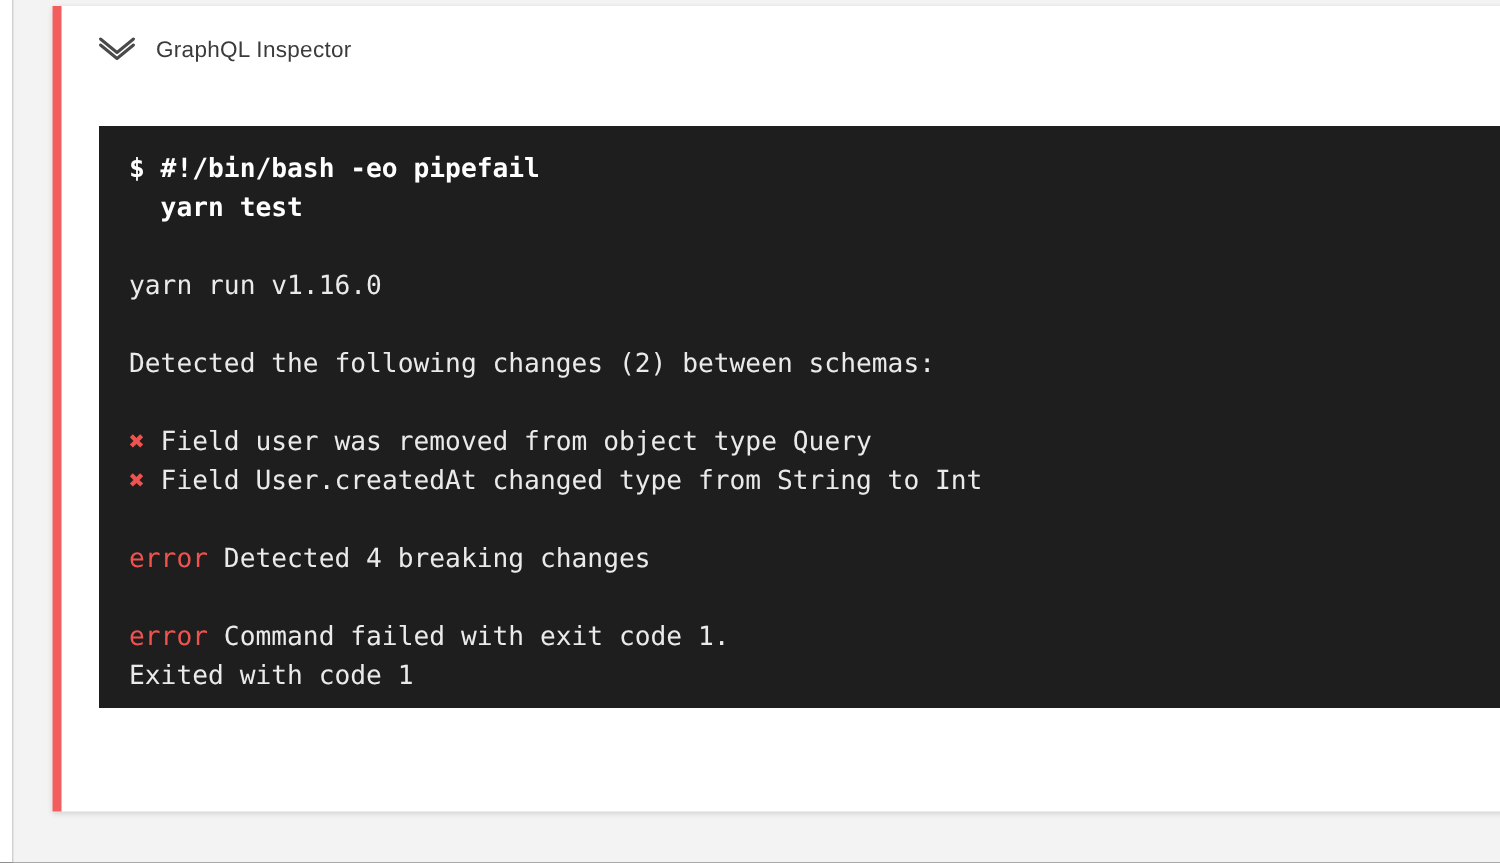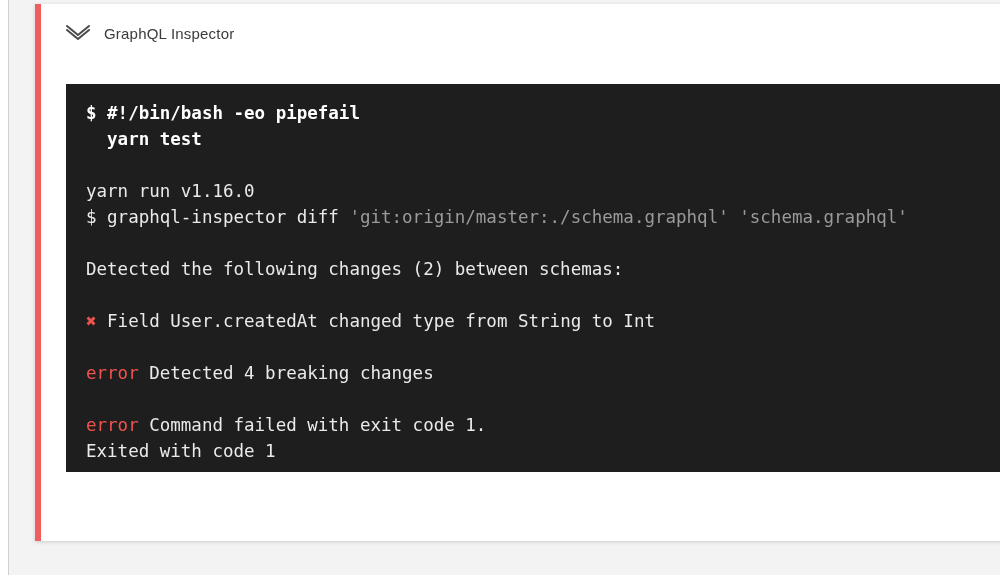--- a/index.html
+++ b/index.html
@@ -76,24 +76,24 @@
       </svg>
     </span>
     <span class="card-title">GraphQL Inspector</span>
   </div>
 
   <div class="terminal">
       <div class="term-line"><span class="seg-bold">$ #!/bin/bash -eo pipefail</span></div>
       <div class="term-line"><span class="seg-bold">  yarn test</span></div>
       <div class="term-line">&nbsp;</div>
       <div class="term-line"><span class="seg-default">yarn run v1.16.0</span></div>
-      <div class="term-line"><span class="seg-default">$ graphql-inspector diff </span><span class="seg-dim">'git:origin/master:./schema.graphql'</span><span class="seg-default"> </span><span class="seg-dim">'schema.graphql'</span></div>
       <div class="term-line">&nbsp;</div>
       <div class="term-line"><span class="seg-default">Detected the following changes (2) between schemas:</span></div>
       <div class="term-line">&nbsp;</div>
+      <div class="term-line"><span class="seg-red">✖</span><span class="seg-default"> Field user was removed from object type Query</span></div>
       <div class="term-line"><span class="seg-red">✖</span><span class="seg-default"> Field User.createdAt changed type from String to Int</span></div>
       <div class="term-line">&nbsp;</div>
       <div class="term-line"><span class="seg-red">error</span><span class="seg-default"> Detected 4 breaking changes</span></div>
       <div class="term-line">&nbsp;</div>
       <div class="term-line"><span class="seg-red">error</span><span class="seg-default"> Command failed with exit code 1.</span></div>
       <div class="term-line"><span class="seg-default">Exited with code 1</span></div>
     </div>
 </div>
 
 </body></html>

